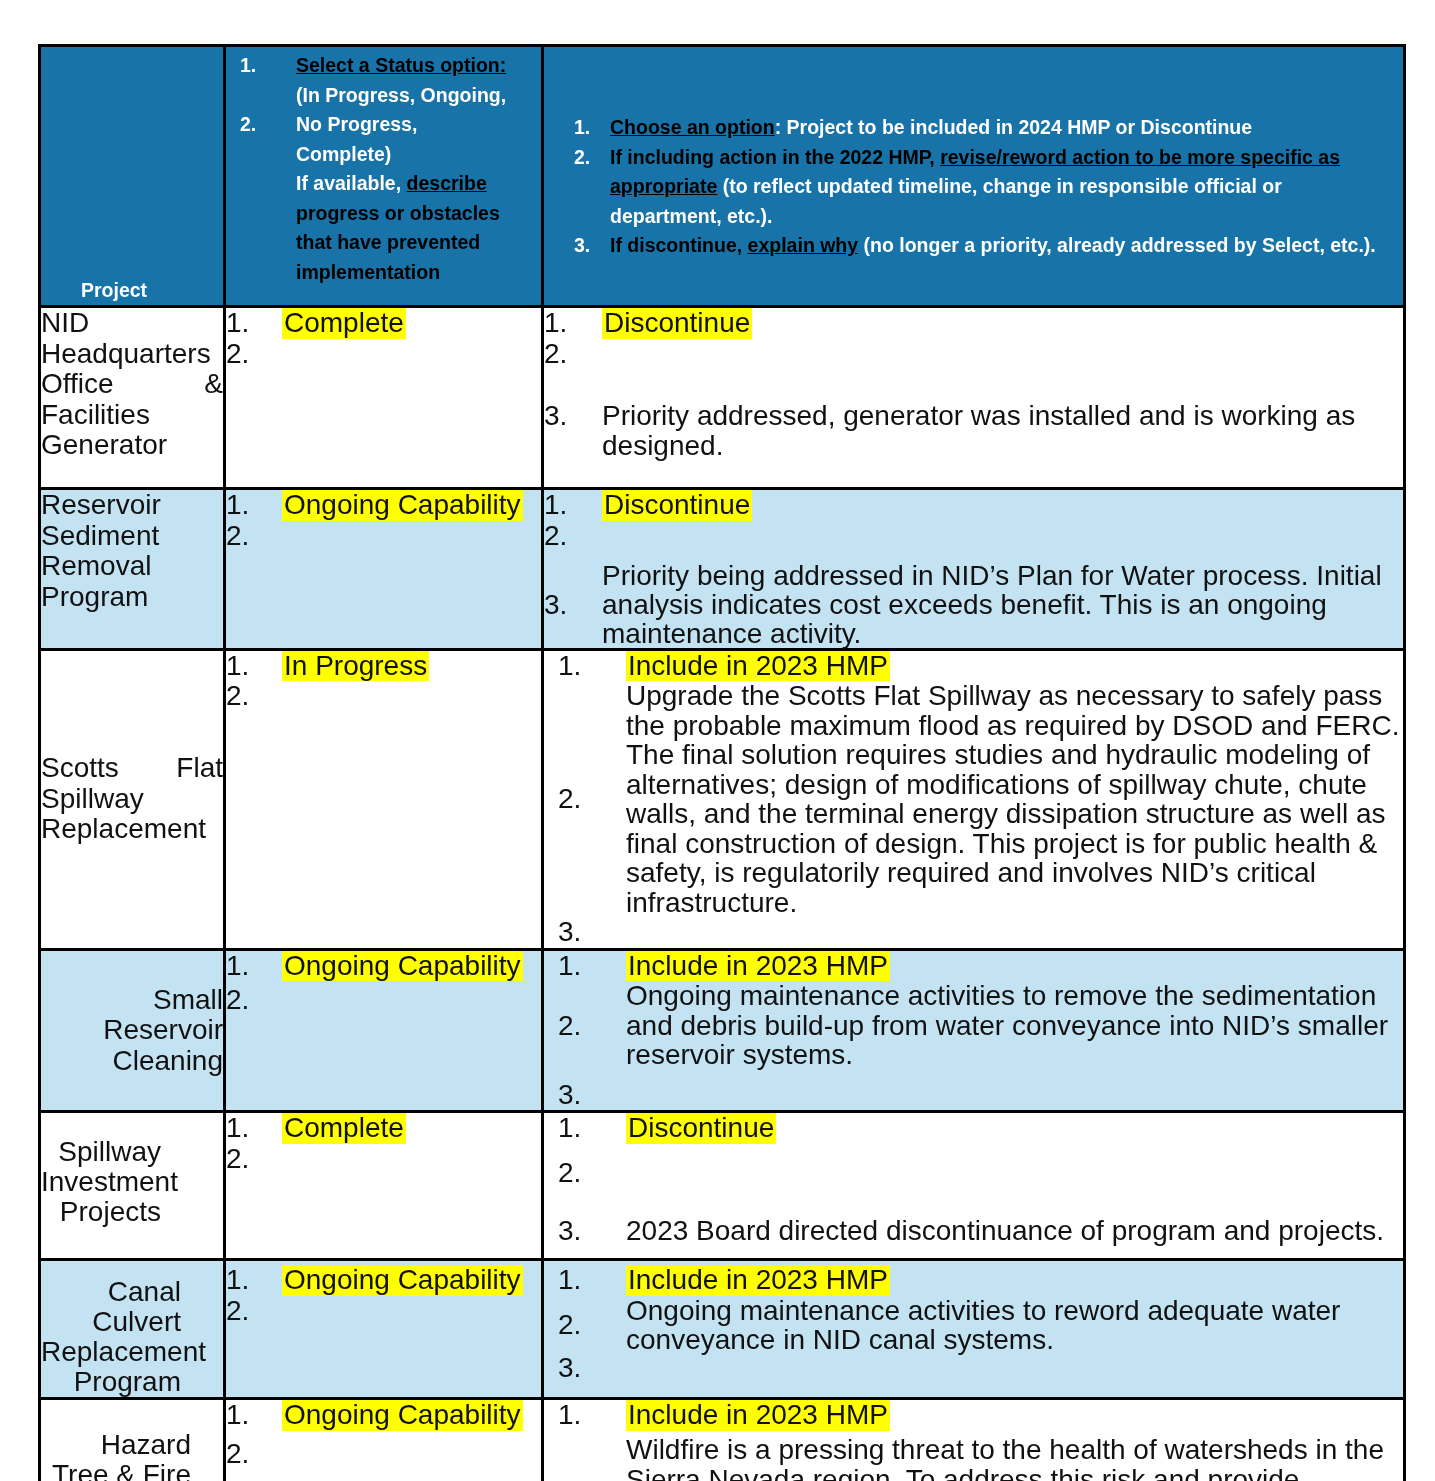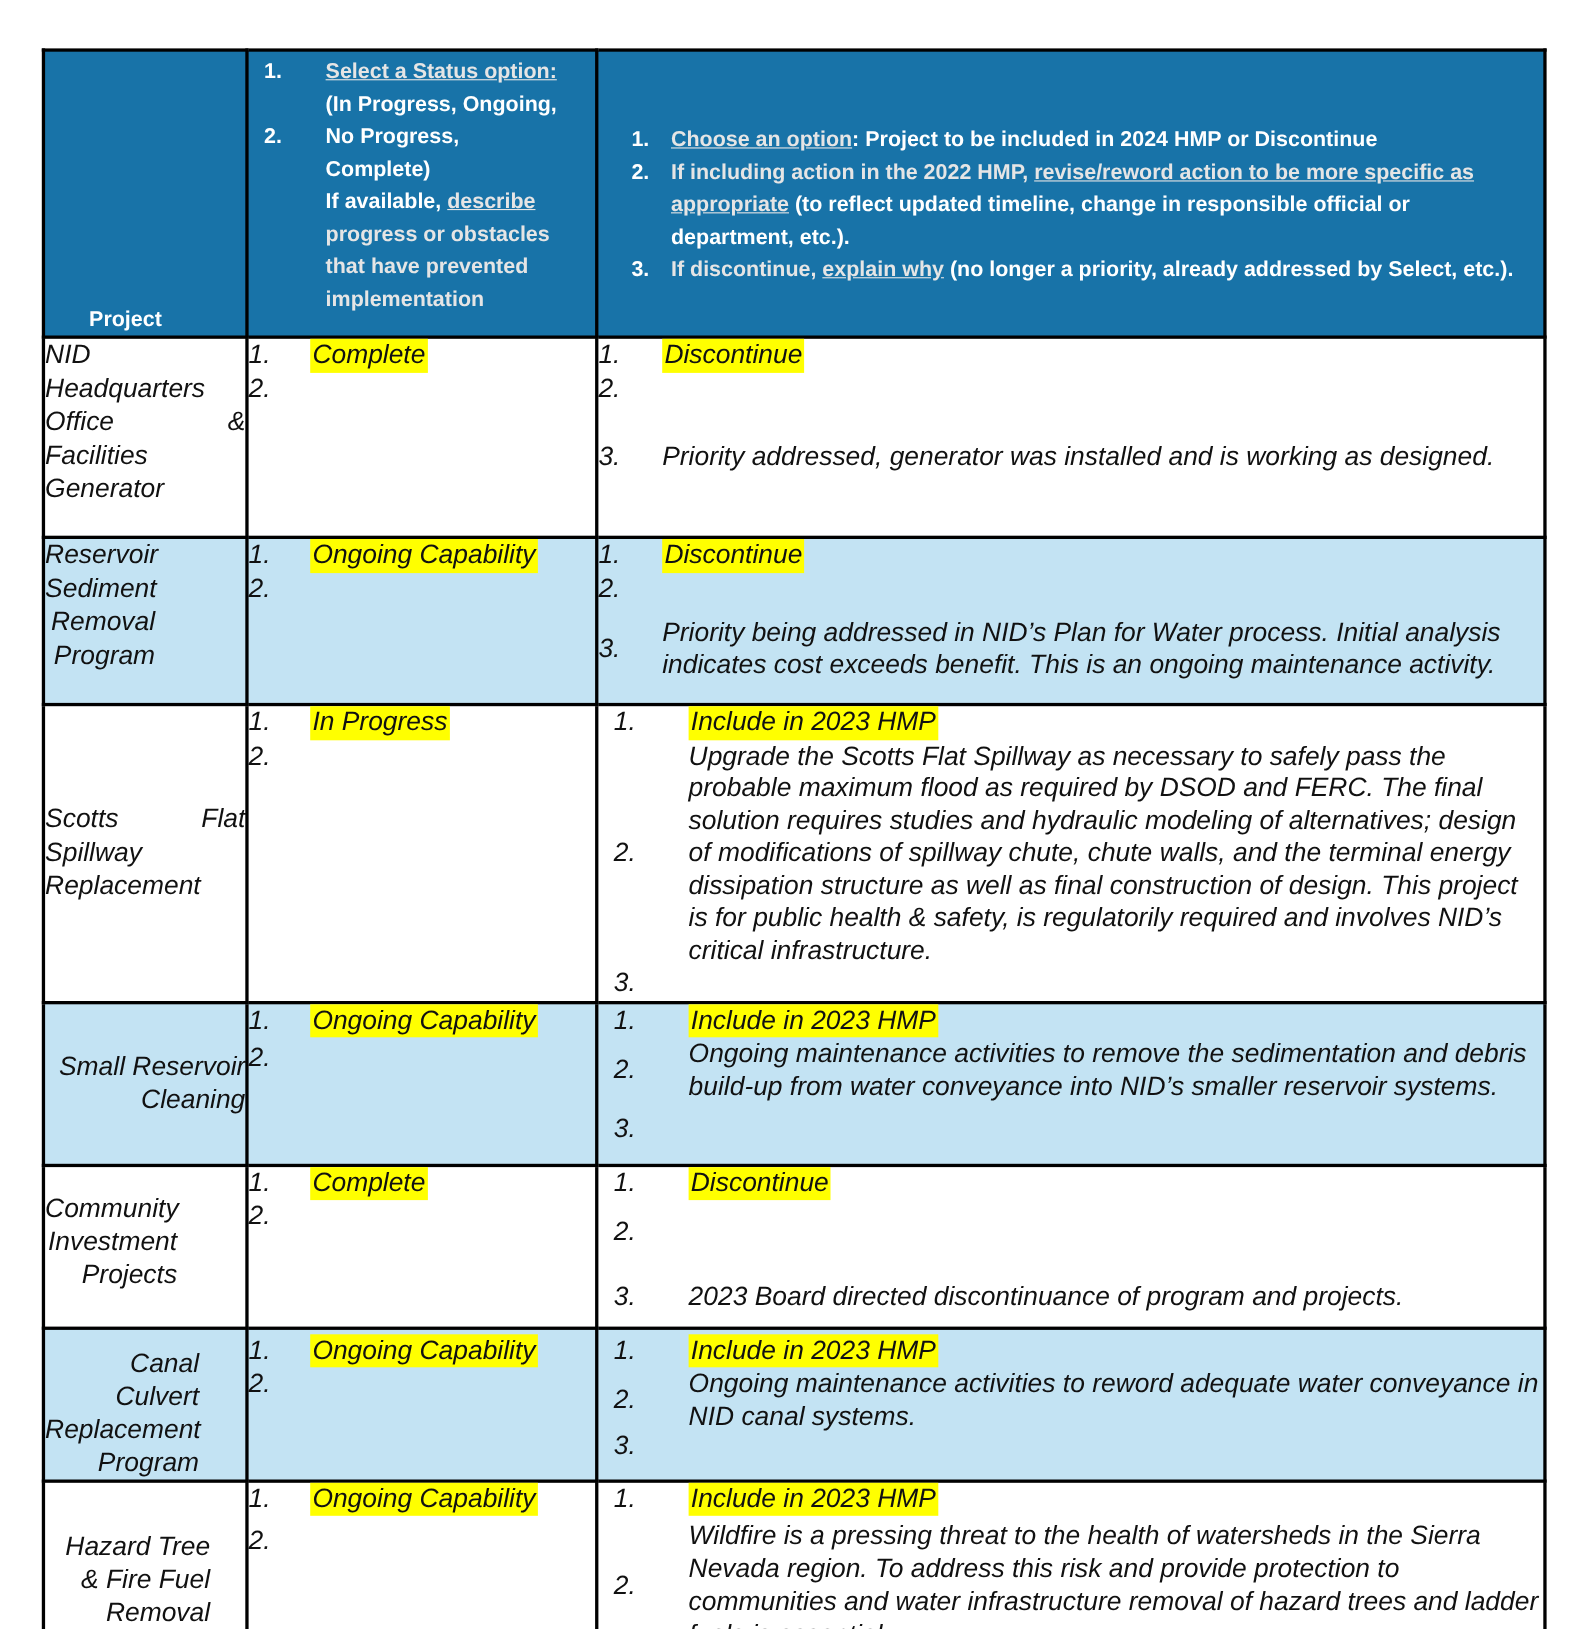--- a/index.html
+++ b/index.html
@@ -6,28 +6,28 @@
   body { width: 1435px; height: 1481px; position: relative; font-family: "Liberation Sans", "DejaVu Sans", sans-serif; color: #111; }
   .tbl { position: absolute; left: 38px; top: 44px; width: 1368px; border-collapse: collapse; table-layout: fixed; }
   .tbl td { border: 3px solid #000; vertical-align: top; padding: 0; }
   .col1 { width: 185px; }
   .col2 { width: 318px; }
   .col3 { width: auto; }
   .hdr td { background: #1873a8; color: #ffffff; font-weight: bold; font-size: 19.5px; line-height: 29.5px; height: 236px; }
   .hdr .c-proj { vertical-align: bottom; padding: 0 0 0 40px; }
   .hdr .c-stat { padding: 4px 6px 0 14px; }
   .hdr .c-act { vertical-align: middle; padding: 22px 8px 0 30px; }
-  .hl-y { color: #e5e5e5; }
+  .hl-y { color: #000000; }
   .u { text-decoration: underline; }
   .hrow { display: flex; }
   .hnum { width: 56px; flex: none; }
   .hnum2 { width: 36px; flex: none; }
   .htext { flex: 1; }
 
-  .row td { font-size: 24px; line-height: 30.5px; font-style: italic; }
+  .row td { font-size: 28px; line-height: 30.5px; }
   .row.blue td { background: #c3e3f3; }
   .row.white td { background: #ffffff; }
   .proj { padding: 2px 10px 0 14px; text-align: right; }
   .proj.justify { text-align: justify; text-align-last: justify; }
   .proj.mid { vertical-align: middle !important; }
   .stat { padding: 2px 6px 0 14px; }
   .act { padding: 2px 14px 0 24px; }
   .line { display: flex; align-items: flex-start; }
   .num { width: 56px; flex: none; }
   .anum { width: 58px; flex: none; }
@@ -202,21 +202,21 @@
             <span class="acttext">Ongoing maintenance activities to remove the sedimentation and debris build-up from water conveyance into NID’s smaller reservoir systems.</span>
           </div>
       <div class="line" style="margin-top:10px">
             <span class="anum" style="width:68px">3.</span>
           </div>
     </td>
   </tr>
 
   <tr class="row white" style="height:148px">
     <td class="proj mid" style="line-height:30px;padding-bottom:8px">
-          <span style="display:block;width:120px">Community Investment Projects</span>
+          <span style="display:block;width:120px">Spillway Investment Projects</span>
         </td>
     <td class="stat">
       <div class="line">
             <span class="num">1.</span>
             <span class="badge">Complete</span>
           </div>
       <div class="line">
             <span class="num">2.</span>
           </div>
     </td>

